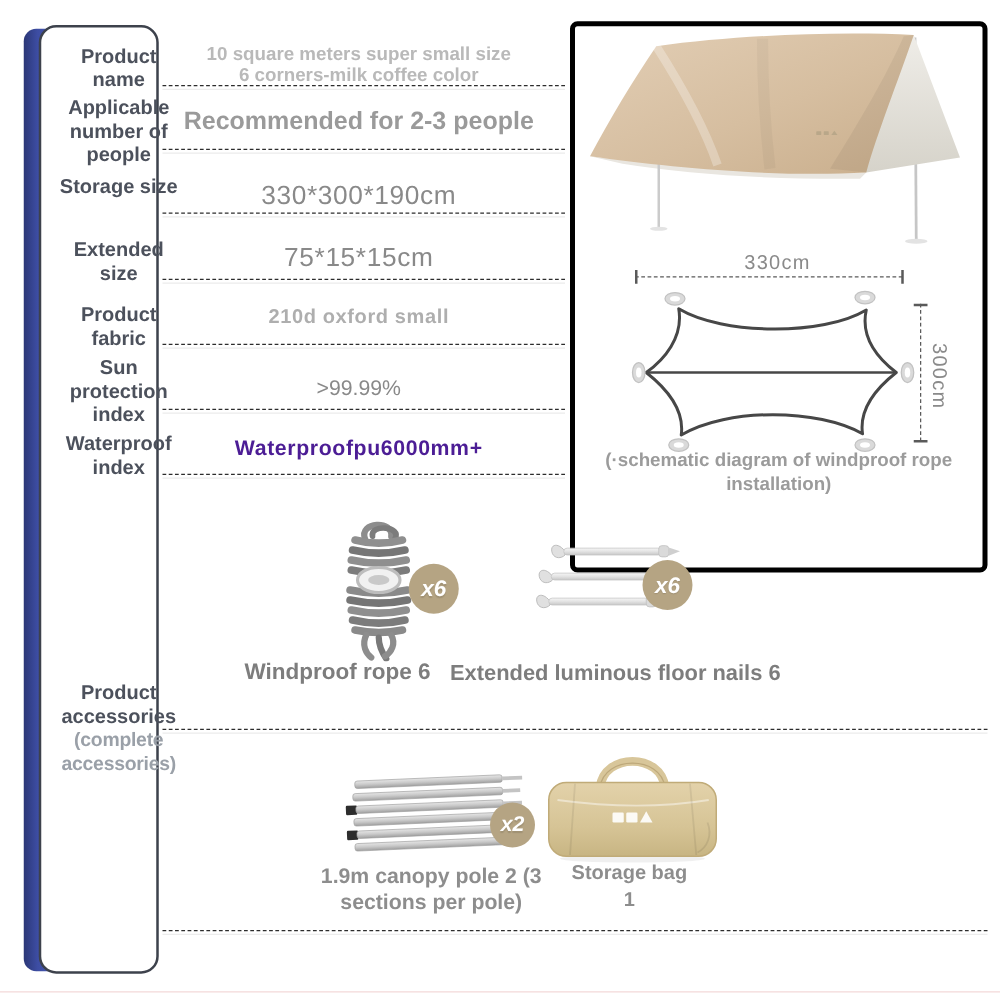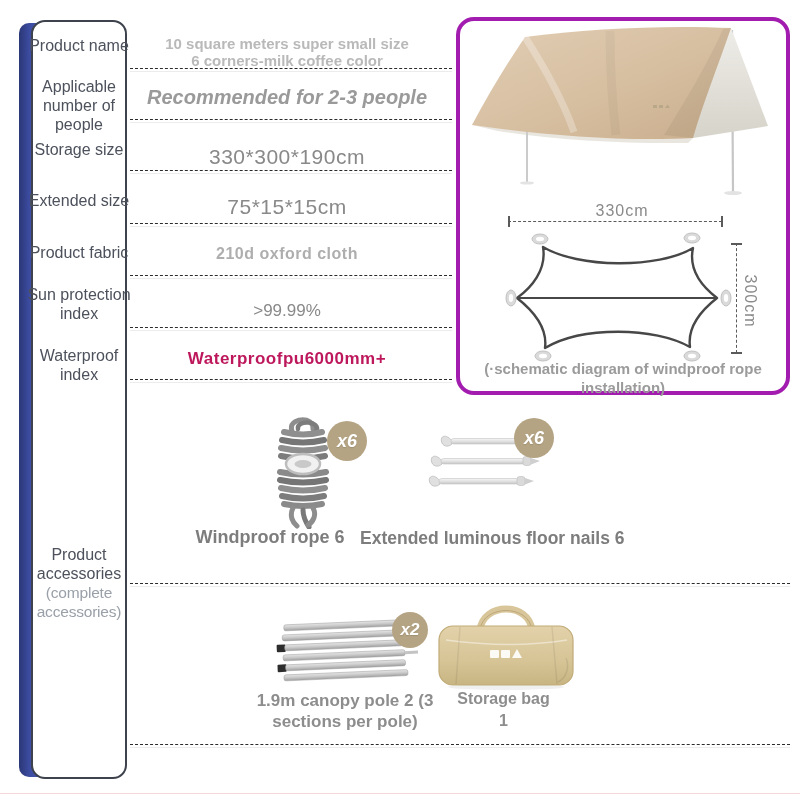--- a/index.html
+++ b/index.html
@@ -6,50 +6,50 @@
   html,body { width:800px; height:800px; background:#fff; overflow:hidden;
     font-family:"Liberation Sans", sans-serif; }
   .stage { position:relative; width:800px; height:800px; background:#fff; }
 
   
   .spine { position:absolute; left:19px; top:23px; width:20px; height:754px;
     background:linear-gradient(90deg,#2b3776 0%, #3d4da3 55%, #4354ab 100%);
     border-radius:10px 0 0 10px; }
   .label-col { position:absolute; left:31px; top:20px; width:96px; height:759px;
     background:#fff; border:2.5px solid #3d424c; border-radius:14px; }
-  .row-label { position:absolute; left:27px; width:104px; text-align:center;
-    font-weight:normal; font-size:16px; line-height:19px; color:#4c515c; z-index:3; }
+  .row-label { position:absolute; left:43px; width:104px; text-align:center;
+    font-weight:bold; font-size:16px; line-height:19px; color:#4c515c; z-index:3; }
   .rl-0 { top:36px; } .rl-1 { top:77px; } .rl-2 { top:140px; } .rl-3 { top:191px; }
   .rl-4 { top:243px; } .rl-5 { top:285px; } .rl-6 { top:346px; } .rl-7 { top:545px; }
   .row-sublabel { display:block; font-size:15.5px; color:#9aa0a8; letter-spacing:-0.2px; }
 
   
   .dash { position:absolute; height:0; border-top:1.6px dashed #2c2c2c;
     box-shadow:0 3px 0 rgba(170,170,170,0.22); }
   .dash.short { left:130px; width:322px; }
   .dash.long  { left:130px; width:660px; }
   .d0{top:68px;} .d1{top:119px;} .d2{top:170px;} .d3{top:223px;}
   .d4{top:275px;} .d5{top:327px;} .d6{top:379px;} .d7{top:583px;} .d8{top:744px;}
   .pink-line { position:absolute; left:0; top:793px; width:800px; height:1px;
     background:#f3d9d9; }
 
   
   .val { position:absolute; left:122px; width:330px; text-align:center; color:#898989; }
   .v0 { left:162px; top:36px; width:250px; font-size:15px; font-weight:bold;
         color:#b9b9b9; line-height:16.5px; }
-  .v1 { top:86px;  font-size:20px; font-weight:bold; color:#9a9a9a;font-style:italic; }
+  .v1 { top:86px;  font-size:20px; font-weight:bold; color:#9a9a9a; }
   .v2 { top:145px; font-size:21px; letter-spacing:0.5px; }
   .v3 { top:195px; font-size:21px; letter-spacing:0.5px; }
   .v4 { top:245px; font-size:16px; font-weight:bold; color:#aeaeae; letter-spacing:0.5px; }
   .v5 { top:301px; font-size:17px; }
-  .v6 { top:349px; font-size:17px; font-weight:bold; color:#be185d; letter-spacing:0.5px; }
-
-  
-  .hero-box { position:absolute; left:456px; top:17px; width:334px; height:378px;
-    background:#fff; border:4px solid #a21caf; border-radius:18px; }
+  .v6 { top:349px; font-size:17px; font-weight:bold; color:#4c1d95; letter-spacing:0.5px; }
+
+  
+  .hero-box { position:absolute; left:456px; top:17px; width:334px; height:441px;
+    background:#fff; border:4px solid #000000; border-radius:6px; }
   .hero-box svg.tarp { position:absolute; left:0; top:0; }
   .dim-w { position:absolute; left:117px; top:181px; width:90px; text-align:center;
     font-size:16px; color:#8a8a8a; letter-spacing:1px; }
   .meas-h-line { position:absolute; left:48px; top:200px; width:214px; height:0;
     border-top:1.5px dashed #5a5a5a; }
   .tick-v { position:absolute; width:1.5px; height:11px; background:#5a5a5a; }
   .meas-v-line { position:absolute; left:276px; top:222px; height:110px; width:0;
     border-left:1.5px dashed #5a5a5a; }
   .tick-h { position:absolute; width:11px; height:1.5px; background:#5a5a5a; }
   .dim-h { position:absolute; left:260px; top:271px; width:60px; text-align:center;
@@ -59,21 +59,21 @@
     font-size:15px; font-weight:bold; color:#9b9b9b; line-height:19px; }
 
   
   .acc-img { position:absolute; }
   .rope-img  { left:262px; top:415px; }
   .nails-img { left:425px; top:430px; }
   .poles-img { left:275px; top:616px; }
   .bag-img   { left:430px; top:598px; }
   .qty-badge { position:absolute; border-radius:50%; background:#b5a483; color:#fff;
     font-style:italic; font-weight:bold; display:flex; align-items:center;
-    justify-content:center; z-index:5; text-shadow:0 1px 1px rgba(0,0,0,0.12); }
+    justify-content:center; z-index:5; text-shadow:0 1px 1px rgba(0,0,0,0.12);margin-top:30px; }
   .b-rope  { left:327px; top:421px; width:40px; height:40px; font-size:18px; }
   .b-nails { left:514px; top:418px; width:40px; height:40px; font-size:18px; }
   .b-poles { left:392px; top:612px; width:36px; height:36px; font-size:17px; }
   .acc-label { position:absolute; font-weight:bold; color:#7d7d7d; text-align:center; }
   .lab-rope  { left:179px; top:527px; width:182px; font-size:18px; }
   .lab-nails { left:360px; top:528px; width:280px; font-size:17.5px; white-space:nowrap;
                text-align:left; }
   .lab-poles { left:250px; top:690px; width:190px; font-size:17px; line-height:21px;
                color:#8d8d8d; }
   .lab-bag   { left:456px; top:688px; width:95px; font-size:16px; line-height:22px;
@@ -96,21 +96,21 @@
   <div class="row-label rl-6">Waterproof index</div>
   <div class="row-label rl-7">
     <span>Product accessories</span>
     <span class="row-sublabel">(complete accessories)</span>
   </div>
 
   <div class="val v0">10 square meters super small size 6 corners-milk coffee color</div>
   <div class="val v1">Recommended for 2-3 people</div>
   <div class="val v2">330*300*190cm</div>
   <div class="val v3">75*15*15cm</div>
-  <div class="val v4">210d oxford cloth</div>
+  <div class="val v4">210d oxford small</div>
   <div class="val v5">&gt;99.99%</div>
   <div class="val v6">Waterproofpu6000mm+</div>
 
   <div class="dash short d0"></div>
   <div class="dash short d1"></div>
   <div class="dash short d2"></div>
   <div class="dash short d3"></div>
   <div class="dash short d4"></div>
   <div class="dash short d5"></div>
   <div class="dash short d6"></div>

